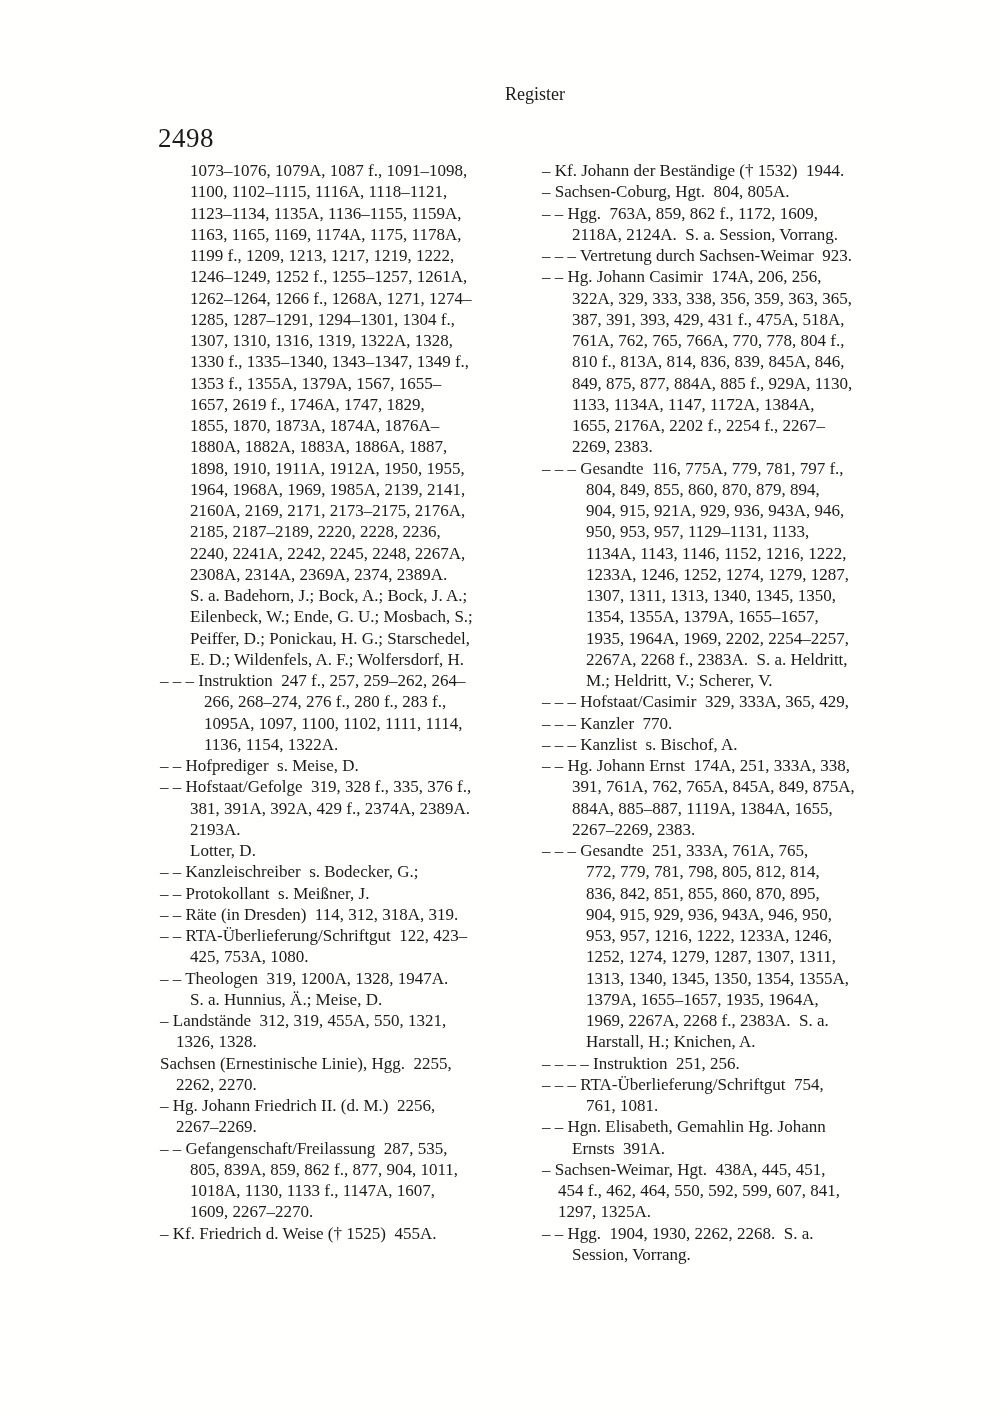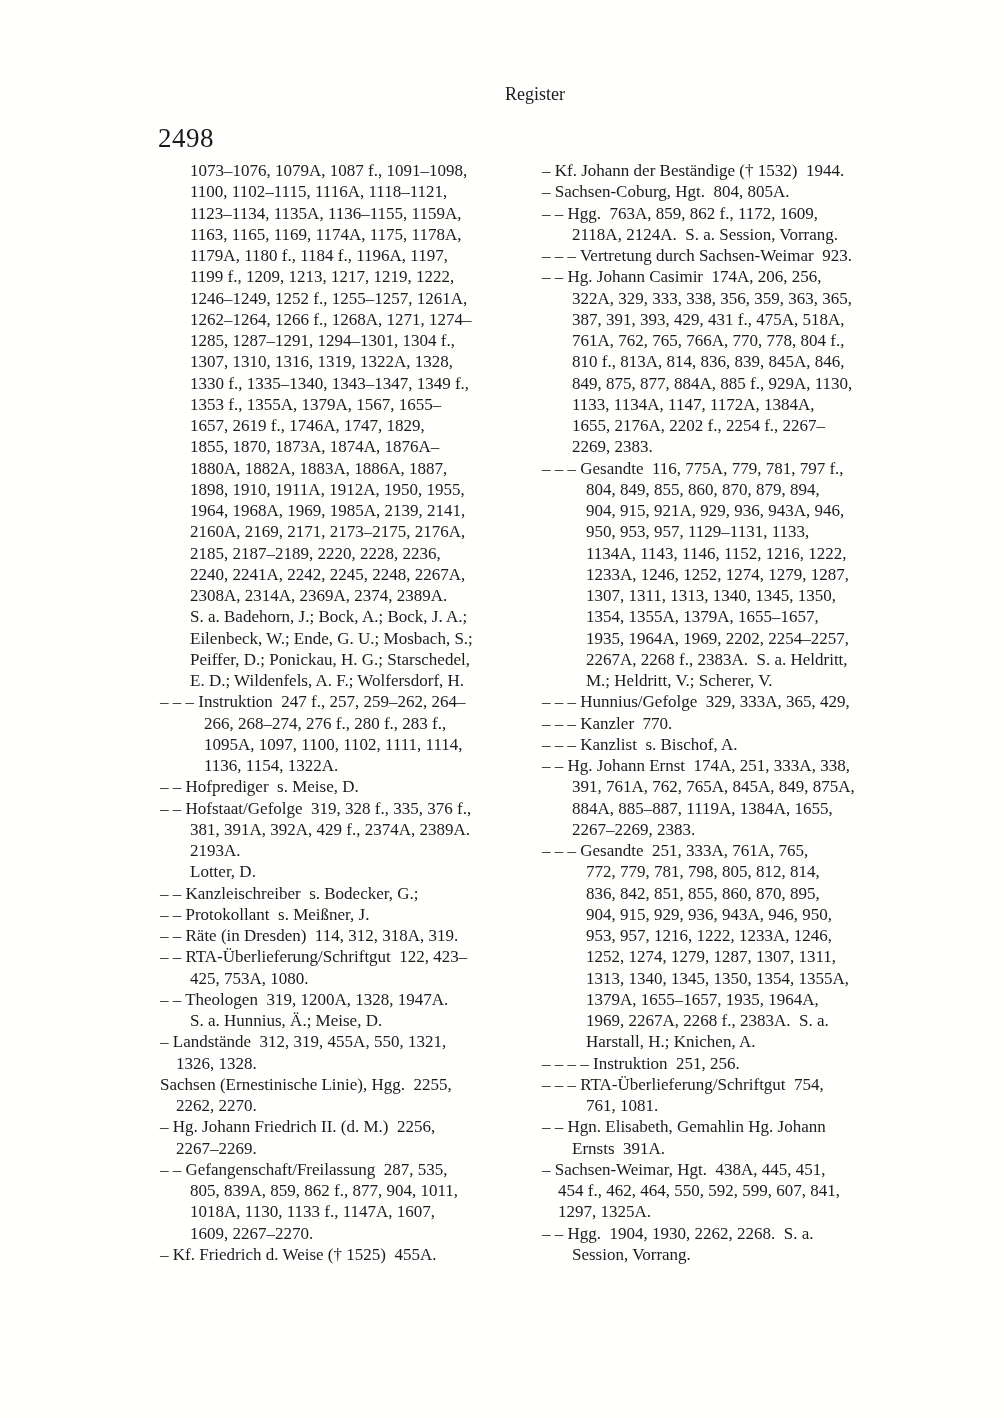--- a/index.html
+++ b/index.html
@@ -56,21 +56,20 @@
 <body>
 
 <div class="book-page">
   <div class="page-number">2498</div>
   <div class="running-header">Register</div>
   <div class="column left">
       <div class="line c2">1073–1076, 1079A, 1087 f., 1091–1098,</div>
       <div class="line c2">1100, 1102–1115, 1116A, 1118–1121,</div>
       <div class="line c2">1123–1134, 1135A, 1136–1155, 1159A,</div>
       <div class="line c2">1163, 1165, 1169, 1174A, 1175, 1178A,</div>
-      <div class="line c2">1179A, 1180 f., 1184 f., 1196A, 1197,</div>
       <div class="line c2">1199 f., 1209, 1213, 1217, 1219, 1222,</div>
       <div class="line c2">1246–1249, 1252 f., 1255–1257, 1261A,</div>
       <div class="line c2">1262–1264, 1266 f., 1268A, 1271, 1274–</div>
       <div class="line c2">1285, 1287–1291, 1294–1301, 1304 f.,</div>
       <div class="line c2">1307, 1310, 1316, 1319, 1322A, 1328,</div>
       <div class="line c2">1330 f., 1335–1340, 1343–1347, 1349 f.,</div>
       <div class="line c2">1353 f., 1355A, 1379A, 1567, 1655–</div>
       <div class="line c2">1657, 2619 f., 1746A, 1747, 1829,</div>
       <div class="line c2">1855, 1870, 1873A, 1874A, 1876A–</div>
       <div class="line c2">1880A, 1882A, 1883A, 1886A, 1887,</div>
@@ -131,21 +130,21 @@
       <div class="line c3">804, 849, 855, 860, 870, 879, 894,</div>
       <div class="line c3">904, 915, 921A, 929, 936, 943A, 946,</div>
       <div class="line c3">950, 953, 957, 1129–1131, 1133,</div>
       <div class="line c3">1134A, 1143, 1146, 1152, 1216, 1222,</div>
       <div class="line c3">1233A, 1246, 1252, 1274, 1279, 1287,</div>
       <div class="line c3">1307, 1311, 1313, 1340, 1345, 1350,</div>
       <div class="line c3">1354, 1355A, 1379A, 1655–1657,</div>
       <div class="line c3">1935, 1964A, 1969, 2202, 2254–2257,</div>
       <div class="line c3">2267A, 2268 f., 2383A.  S. a. Heldritt,</div>
       <div class="line c3">M.; Heldritt, V.; Scherer, V.</div>
-      <div class="line e">– – – Hunnius/Gefolge  329, 333A, 365, 429,</div>
+      <div class="line e">– – – Hofstaat/Casimir  329, 333A, 365, 429,</div>
       <div class="line e">– – – Kanzler  770.</div>
       <div class="line e">– – – Kanzlist  s. Bischof, A.</div>
       <div class="line e">– – Hg. Johann Ernst  174A, 251, 333A, 338,</div>
       <div class="line c2">391, 761A, 762, 765A, 845A, 849, 875A,</div>
       <div class="line c2">884A, 885–887, 1119A, 1384A, 1655,</div>
       <div class="line c2">2267–2269, 2383.</div>
       <div class="line e">– – – Gesandte  251, 333A, 761A, 765,</div>
       <div class="line c3">772, 779, 781, 798, 805, 812, 814,</div>
       <div class="line c3">836, 842, 851, 855, 860, 870, 895,</div>
       <div class="line c3">904, 915, 929, 936, 943A, 946, 950,</div>

